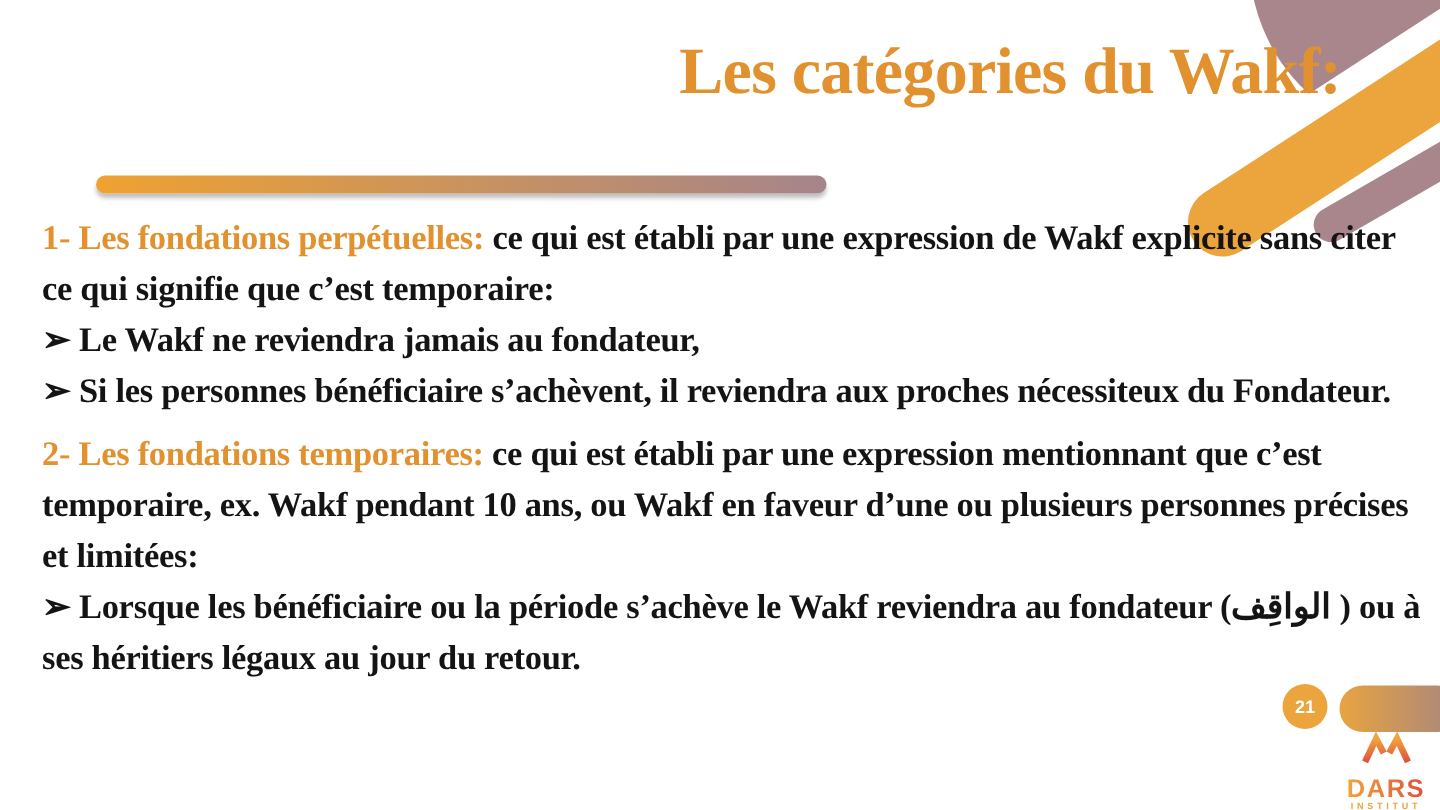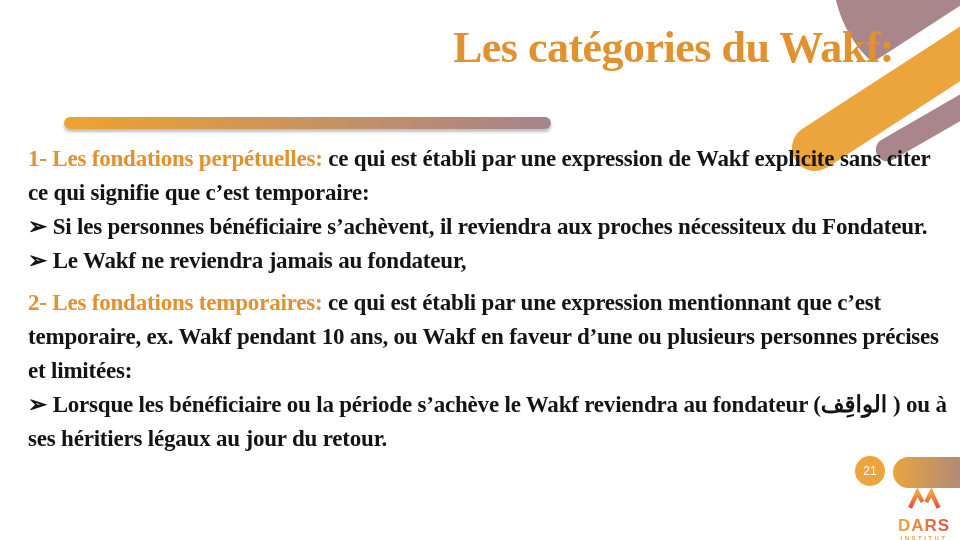--- a/index.html
+++ b/index.html
@@ -61,21 +61,21 @@
   .bullet { padding-left:26px; text-indent:-26px; }
   .bullet.flat { padding-left:0; text-indent:0;font-family:Liberation Serif, serif; }
   .b { display:inline; }
   .sec2 { margin-top:8px; }
 
   
   .page-badge {
     position:absolute; left:855px; top:456px; width:30px; height:30px;
     border-radius:50%; background:var(--deco-orange,#E9A73F);
     color:#fff; font-family:"Liberation Sans",sans-serif;
-    font-size:12px; line-height:30px; text-align:center; font-weight:400;
+    font-size:12px; line-height:30px; text-align:center; font-weight:700;
   }
   .footer-stripe {
     position:absolute; left:893px; top:457px; width:80px; height:31px;
     border-radius:16px;
     background:linear-gradient(90deg,#E8A440,#A8867F);
   }
 
   
   .logo {
     position:absolute; left:892px; top:487px; width:64px;
@@ -112,22 +112,22 @@
   </div>
 
   <h1 class="title">Les catégories du Wakf:</h1>
   <div class="title-bar"></div>
 
   <div class="content">
 
     <p class="para"><span class="lead">1- Les fondations perpétuelles:</span><span> ce qui est établi par une expression de Wakf explicite sans citer ce qui signifie que c’est temporaire:</span></p>
 
     <ul class="bullets">
+      <li class="bullet"><span class="b">➢</span> <span>Le Wakf ne reviendra jamais au fondateur,</span></li>
       <li class="bullet"><span class="b">➢</span> <span>Si les personnes bénéficiaire s’achèvent, il reviendra aux proches nécessiteux du Fondateur.</span></li>
-      <li class="bullet"><span class="b">➢</span> <span>Le Wakf ne reviendra jamais au fondateur,</span></li>
     </ul>
 
     <p class="para sec2"><span class="lead">2- Les fondations temporaires:</span><span> ce qui est établi par une expression mentionnant que c’est temporaire, ex. Wakf pendant 10 ans, ou Wakf en faveur d’une ou plusieurs personnes précises et limitées:</span></p>
 
     <ul class="bullets">
       <li class="bullet flat"><span class="b">➢</span> <span>Lorsque les bénéficiaire ou la période s’achève le Wakf reviendra au fondateur (الواقِف ) ou à ses héritiers légaux au jour du retour.</span></li>
     </ul>
 
   </div>
 

